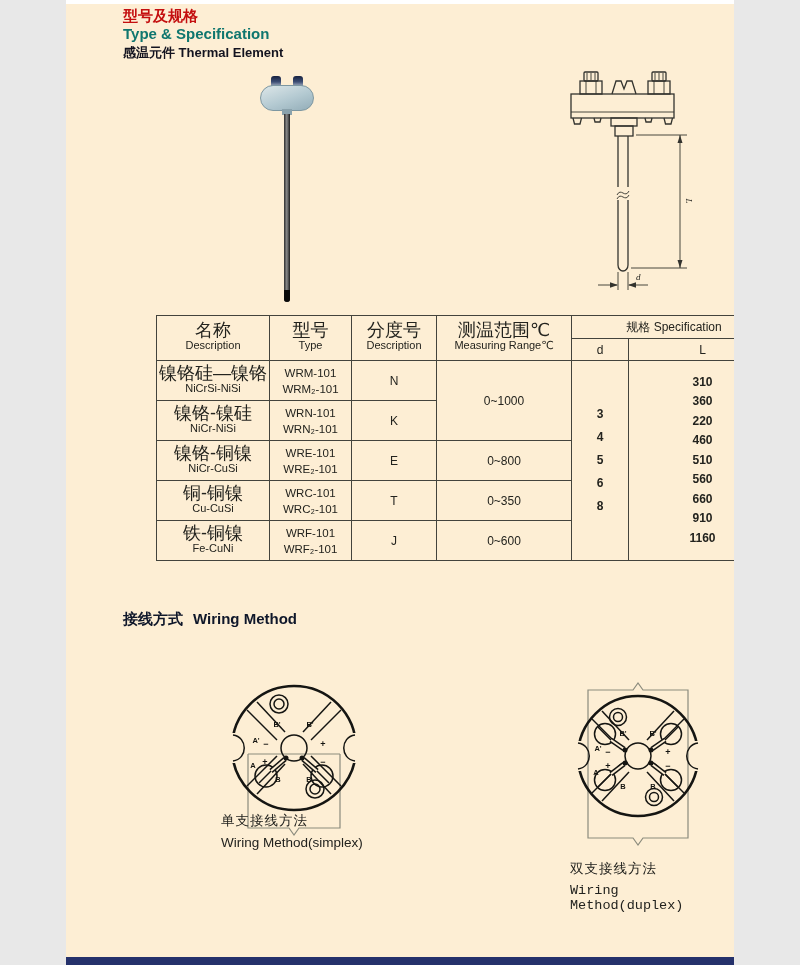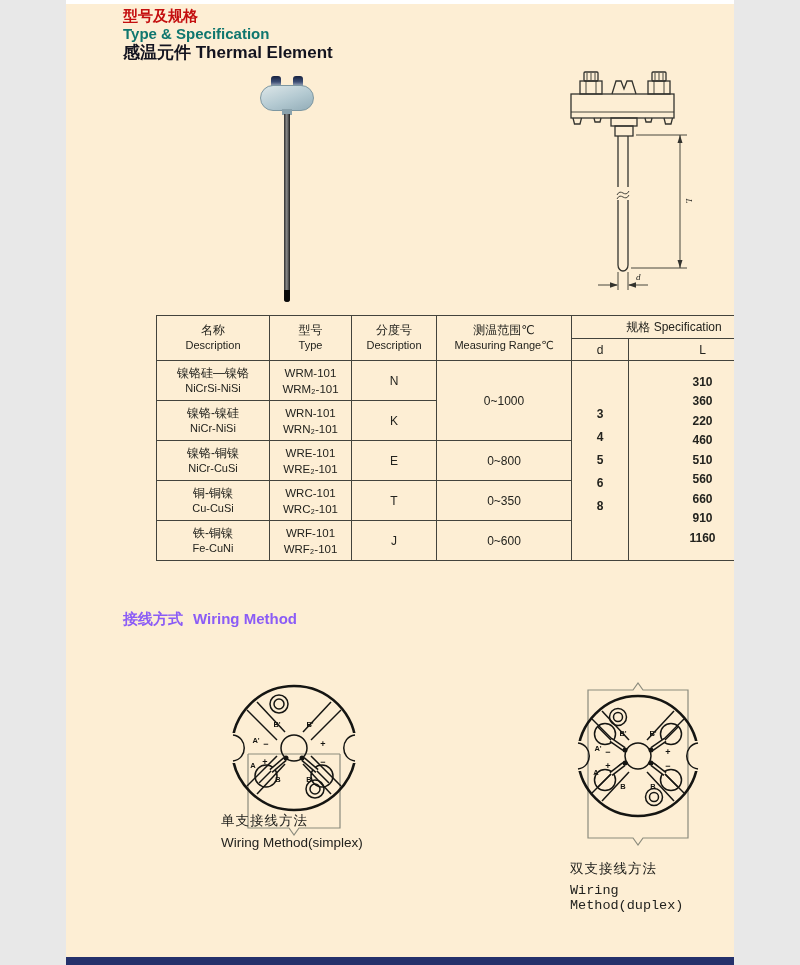--- a/index.html
+++ b/index.html
@@ -6,21 +6,21 @@
   html,body { background:#e8e8e8; }
   body { font-family:"Liberation Sans","DejaVu Sans",sans-serif; }
   .page { position:relative; width:668px; height:965px; background:#fdeed4; overflow:hidden; margin:0 auto; }
   .top-strip { position:absolute; left:0; top:0; width:800px; height:4px; background:#ffffff; }
   .bottom-bar { position:absolute; left:0; top:957px; width:800px; height:8px; background:#25316b; }
 
   
   .hdr { position:absolute; left:57px; top:7px; }
   .hdr .t-cn { color:#c40f0f; font-size:15px; font-weight:bold; line-height:18px; }
   .hdr .t-en { color:#0f766e; font-size:15px; font-weight:bold; line-height:18px; }
-  .hdr .t-sub { color:#13131f; font-size:17px; font-weight:bold; line-height:19px; }
+  .hdr .t-sub { color:#13131f; font-size:13px; font-weight:bold; line-height:19px; }
 
   
   .probe { position:absolute; left:165px; top:70px; width:120px; height:235px; }
   .probe .screw { position:absolute; width:10px; height:13px; border-radius:3px 3px 1px 1px;
                   background:linear-gradient(#16213f,#3d4e74 45%,#8b97ad 70%,#55627e); }
   .probe .screw.s1 { left:40px; top:6px; }
   .probe .screw.s2 { left:62px; top:6px; }
   .probe .head { position:absolute; left:29px; top:15px; width:54px; height:26px;
                  border:1px solid #7d97a1; border-radius:13px;
                  background:linear-gradient(160deg,#d5e1e4 10%,#b3c9d1 55%,#93adb8); }
@@ -37,29 +37,29 @@
   .td-fill { fill:#33332e; stroke:none; }
   .td-erase { fill:#fdeed4; stroke:none; }
   .td-text { fill:#22221e; font-size:9px; font-style:italic; font-family:"Liberation Serif","DejaVu Serif",serif; }
 
   
   table.spec { position:absolute; left:90px; top:315px; width:620px; border-collapse:collapse;
                color:#23231e; font-size:12px; table-layout:fixed; }
   table.spec th, table.spec td { border:1px solid #43433c; font-weight:400; text-align:center; vertical-align:middle; padding:0; }
   tr.h1 { height:23px; } tr.h2 { height:22px; } tr.body-row { height:40px; }
   .cell-2l div { line-height:15px; }
-  .cn { font-size:12px; } .en { font-size:11px; }
+  .cn { font-size:18px; } .en { font-size:11px; }
   td.desc { text-align:left; padding-left:13px; }
   td.type div { line-height:16px; font-size:11.5px; }
   .stack { display:flex; flex-direction:column; align-items:center; justify-content:center; font-weight:bold; }
   .stack.dvals div { line-height:23px; font-size:12px; }
   .stack.lvals div { line-height:19.5px; font-size:12px; }
 
   
-  .wiring-h { position:absolute; left:57px; top:610px; font-size:15px; font-weight:bold; color:#8b5cf6; }
+  .wiring-h { position:absolute; left:57px; top:610px; font-size:15px; font-weight:bold; color:#0f172a; }
   .wiring-h .sp { display:inline-block; width:10px; }
   .diag { position:absolute; }
   .diag svg { display:block; }
   .w-outline { fill:none; stroke:#151512; stroke-width:2.6; }
   .w-line { fill:none; stroke:#151512; stroke-width:1.5; }
   .w-wire { fill:none; stroke:#8b8b7d; stroke-width:1.2; }
   .w-erase { fill:#fdeed4; stroke:none; }
   .w-stem { stroke:#151512; stroke-width:5; fill:none; }
   .w-stem-in { stroke:#fdeed4; stroke-width:2; fill:none; }
   .w-dot { fill:#151512; }

